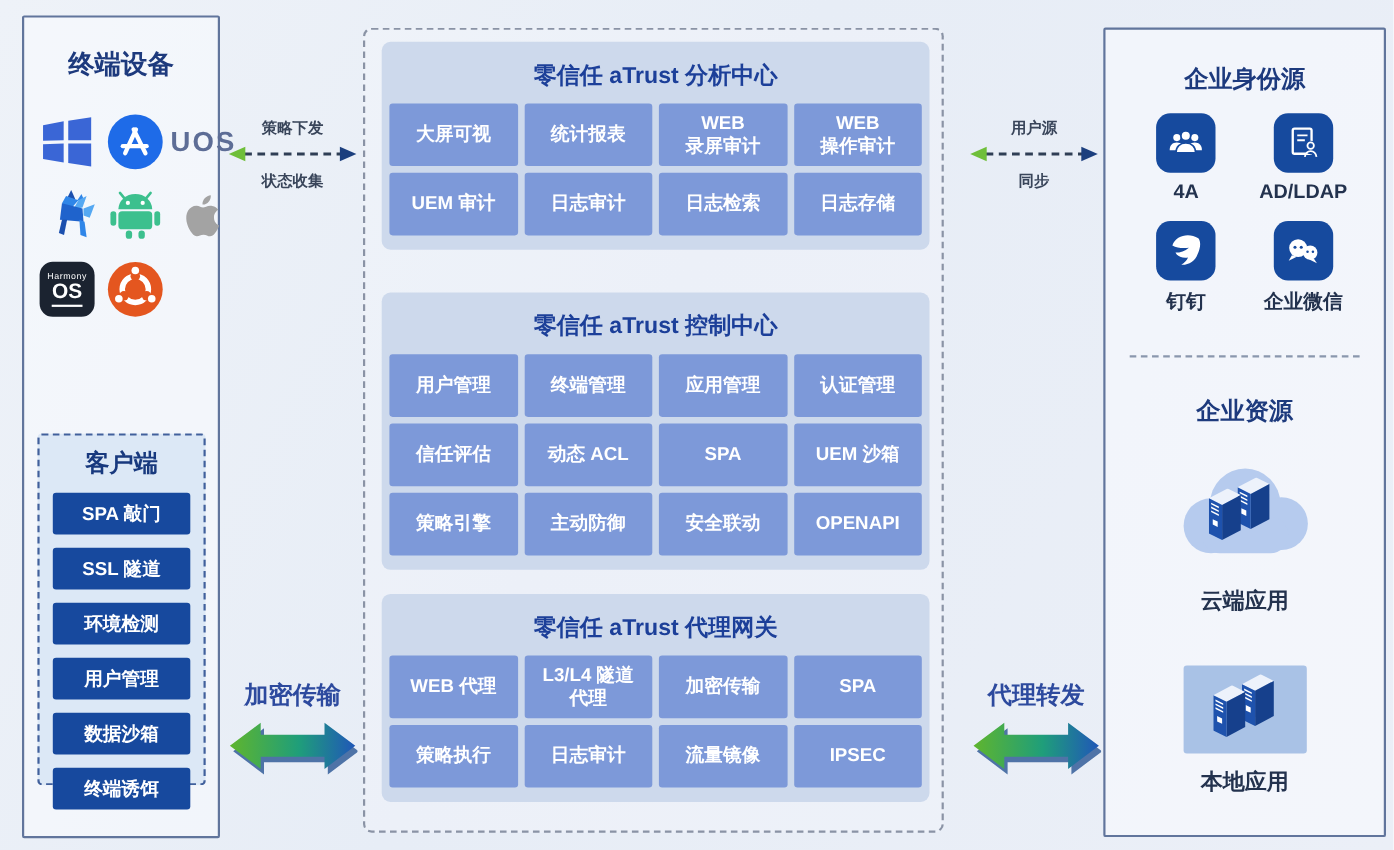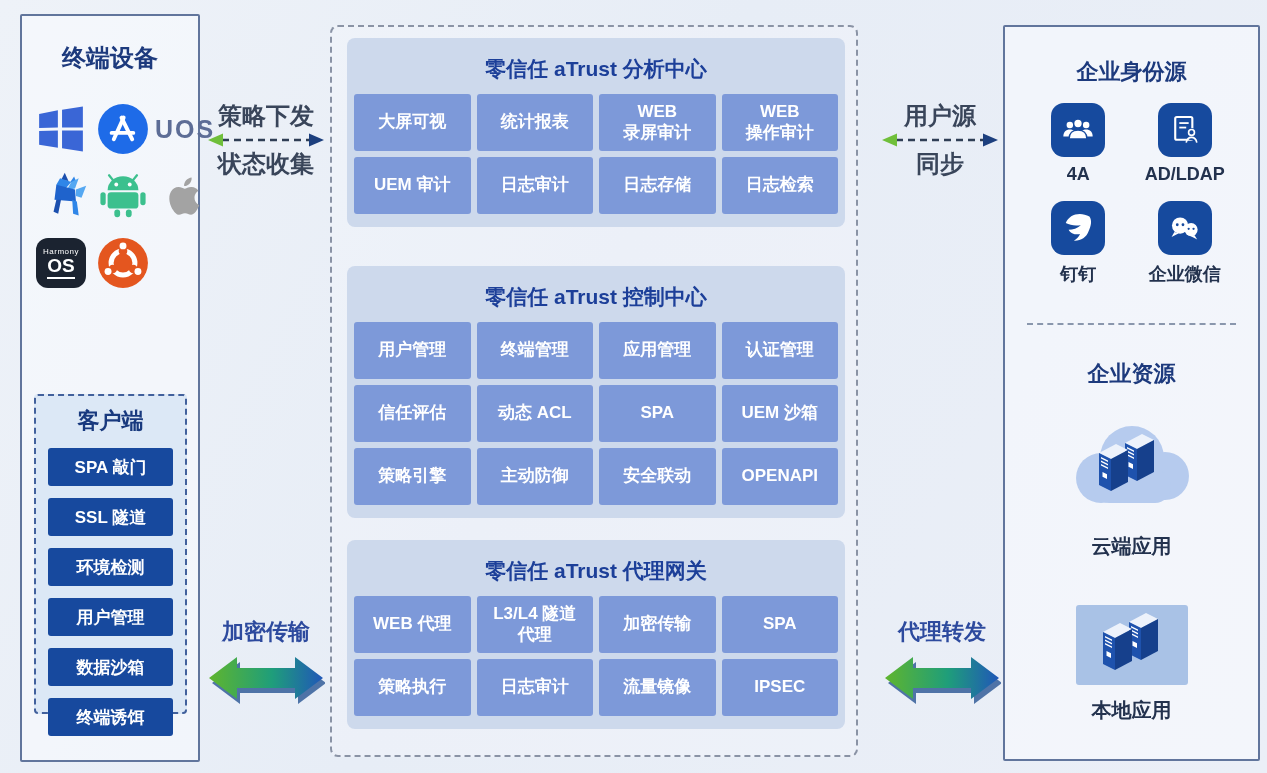--- a/index.html
+++ b/index.html
@@ -22,21 +22,21 @@
   .client-title{text-align:center;font-size:22px;font-weight:bold;color:#18397e;margin:4px 0 12px;}
   .client-btn{height:38px;margin:0 2px 12px;background:#17499e;border-radius:3px;color:#fff;font-weight:bold;font-size:17px;display:flex;align-items:center;justify-content:center;}
   
   #center-frame{position:absolute;left:330px;top:25px;width:528px;height:732px;border:2px dashed #8a93a5;border-radius:8px;background:rgba(250,252,255,.25);box-sizing:border-box;}
   .cbox{position:absolute;left:347px;width:498px;background:#cdd9ec;border-radius:8px;padding:8px 7px 13px;box-sizing:border-box;}
   .cbox-title{text-align:center;font-size:21px;font-weight:bold;color:#1c3f99;line-height:46px;}
   .cgrid{display:grid;grid-template-columns:repeat(4,1fr);gap:6px;margin-top:2px;}
   .cell{height:57px;background:#7d99d9;border-radius:3px;color:#fff;font-weight:bold;font-size:17px;display:flex;align-items:center;justify-content:center;text-align:center;white-space:pre-line;line-height:1.2;}
   
   .link{position:absolute;width:124px;text-align:center;}
-  .link .dash-label{font-size:24px;font-weight:bold;color:#39455a;line-height:26px;}
+  .link .dash-label{font-size:14px;font-weight:bold;color:#39455a;line-height:26px;}
   .link .big-label{font-size:22px;font-weight:bold;color:#2d4a9e;line-height:28px;}
   .link svg{display:block;margin:3px auto;}
   
   #right-panel{left:1003px;top:25px;width:253px;height:732px;}
   #identity-title{top:30px;font-size:22px;}
   .id-grid{position:absolute;top:76px;left:0;right:0;display:grid;grid-template-columns:1fr 1fr;row-gap:16px;justify-items:center;padding:0 20px;}
   .id-item{display:flex;flex-direction:column;align-items:center;}
   .id-icon{width:54px;height:54px;border-radius:13px;background:#164a9e;display:flex;align-items:center;justify-content:center;}
   .id-label{margin-top:7px;font-size:18px;font-weight:bold;color:#23324e;}
   .divider{position:absolute;left:22px;right:22px;top:296px;border-top:2px dashed #8a97ad;}
@@ -187,22 +187,22 @@
     <div class="cbox-title">零信任 aTrust 分析中心</div>
     <div class="cgrid">
       <div class="cell">大屏可视</div>
       <div class="cell">统计报表</div>
       <div class="cell">WEB
 录屏审计</div>
       <div class="cell">WEB
 操作审计</div>
       <div class="cell">UEM 审计</div>
       <div class="cell">日志审计</div>
+      <div class="cell">日志检索</div>
       <div class="cell">日志存储</div>
-      <div class="cell">日志检索</div>
     </div>
   </div>
 
   <div class="cbox" style="top:266px;">
     <div class="cbox-title">零信任 aTrust 控制中心</div>
     <div class="cgrid">
       <div class="cell">用户管理</div>
       <div class="cell">终端管理</div>
       <div class="cell">应用管理</div>
       <div class="cell">认证管理</div>

